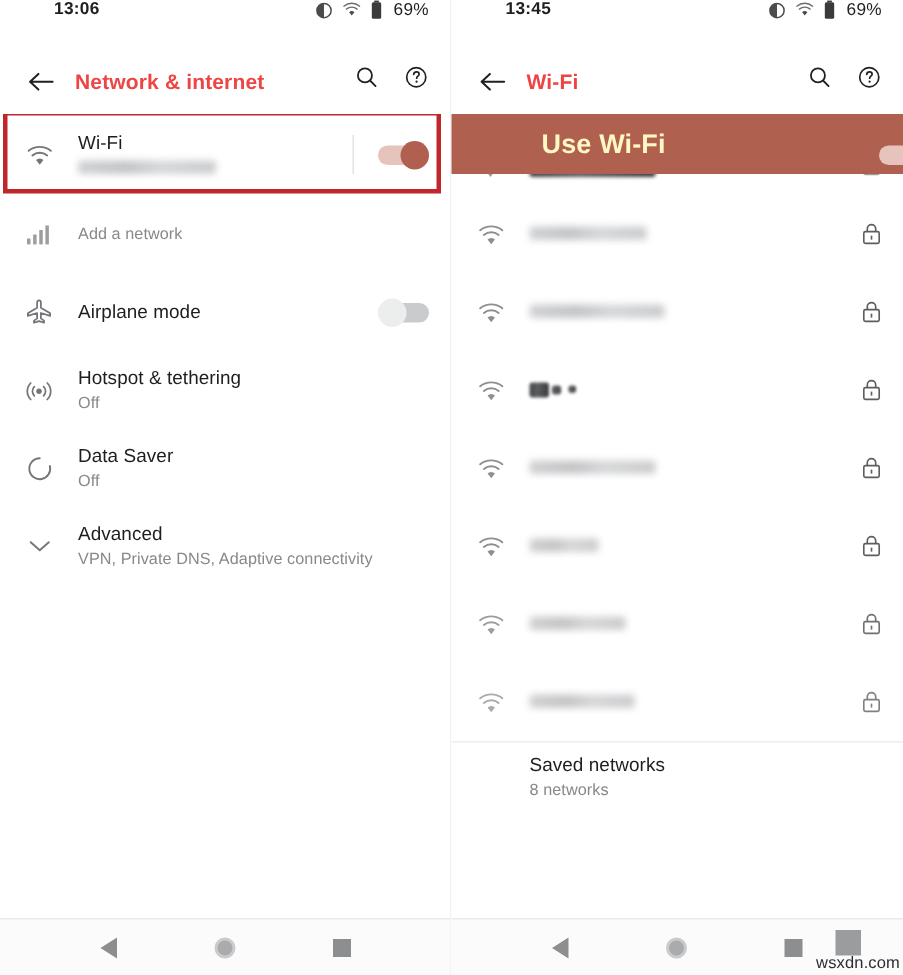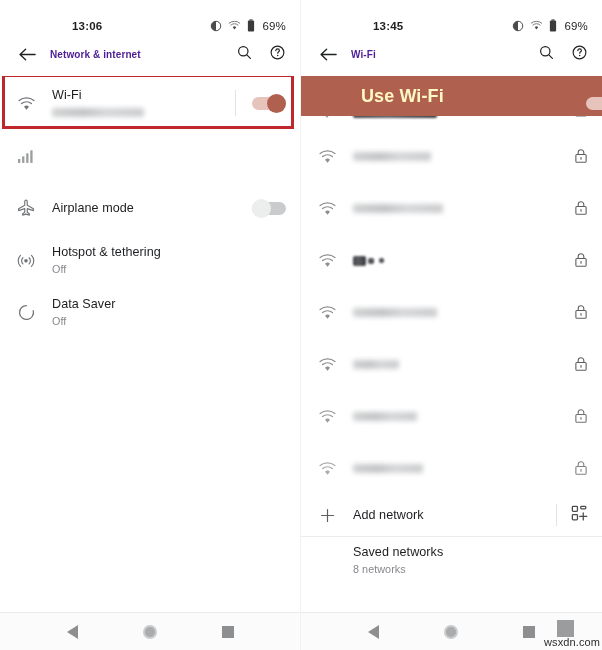--- a/index.html
+++ b/index.html
@@ -15,40 +15,39 @@
     width:301px; height:650px;
     background:#ffffff;
     position:relative;
     display:flex; flex-direction:column;
   }
   .panel.left  { border-right:1px solid #f2f2f2; }
 
   
   .statusbar {
     height:32px; flex:0 0 32px;
-    display:flex; align-items:flex-end;
+    display:flex; align-items:flex-start;
     padding:0 14px 0 0;
     font-size:11.5px; color:#1f1f1f; font-weight:700;
     letter-spacing:.2px;
-    margin-left:36px;
   }
   .sb-clock { margin-left:36px; }
   .sb-right { margin-left:auto; display:flex; align-items:center; gap:6px; }
   .sb-pct { font-size:11.5px; font-weight:400; color:#1f1f1f; margin-left:1px; }
   .sb-ico { display:block; }
 
   
   .appbar {
     height:44px; flex:0 0 44px;
     display:flex; align-items:center;
     padding:0 14px 0 10px;
   }
   .appbar .back { width:34px; display:flex; justify-content:center; }
   .appbar .title {
-    font-size:10px; font-weight:700; color:#4c1d95;
+    font-size:14px; font-weight:700; color:#ef4444;
     letter-spacing:.1px; margin-left:6px; white-space:nowrap;
   }
   .appbar .actions { margin-left:auto; display:flex; align-items:center; gap:16px; }
 
   
   .list { flex:1 1 auto; position:relative; overflow:hidden; }
   .row {
     display:flex; align-items:center;
     padding:0 14px 0 0;
     position:relative;
@@ -246,20 +245,21 @@
       <div class="row row-tall">
         <span class="lead">
           <svg width="18" height="16" viewBox="0 0 20 18">
             <rect x="1" y="12.4" width="2.6" height="4.4" fill="#9b9d9f"></rect>
             <rect x="5.6" y="9.4" width="2.6" height="7.4" fill="#9b9d9f"></rect>
             <rect x="10.2" y="6" width="2.6" height="10.8" fill="#9b9d9f"></rect>
             <rect x="14.8" y="2.6" width="2.6" height="14.2" fill="#9b9d9f"></rect>
           </svg>
         </span>
         <span class="txt">
+          <div class="t2">Add a network</div>
         </span>
       </div>
 
       <div class="row row-tall">
         <span class="lead">
           <svg width="20" height="20" viewBox="0 0 24 24">
             <path d="M12 2.6c.9 0 1.5.8 1.5 1.8v4.2l7.4 4.4v2.1l-7.4-2.3v4.3l2.5 1.8v1.6L12 19.3l-4 1.2v-1.6l2.5-1.8v-4.3L3.1 15.1V13l7.4-4.4V4.4c0-1 .6-1.8 1.5-1.8z" fill="none" stroke="#737578" stroke-width="1.4" stroke-linejoin="round"></path>
           </svg>
         </span>
         <span class="txt">
@@ -292,20 +292,31 @@
           <svg width="19" height="19" viewBox="0 0 24 24">
             <path d="M12 3.2a8.8 8.8 0 108.5 6.5" fill="none" stroke="#737578" stroke-width="1.6" stroke-linecap="round"></path>
           </svg>
         </span>
         <span class="txt">
           <div class="t1">Data Saver</div>
           <div class="t2">Off</div>
         </span>
       </div>
 
+      <div class="row row-tall">
+        <span class="lead">
+          <svg width="19" height="14" viewBox="0 0 24 16">
+            <path d="M4.4 4.8L12 11.6l7.6-6.8" fill="none" stroke="#737578" stroke-width="1.6" stroke-linecap="round" stroke-linejoin="round"></path>
+          </svg>
+        </span>
+        <span class="txt">
+          <div class="t1">Advanced</div>
+          <div class="t2">VPN, Private DNS, Adaptive connectivity</div>
+        </span>
+      </div>
 
       <div class="hl" style="left:2px; top:-2px; width:292px; height:55px;"></div>
     </div>
 
     <div class="navbar">
       <span class="nav-back"></span>
       <span class="nav-home"></span>
       <span class="nav-rec"></span>
     </div>
   </div>
@@ -520,41 +531,20 @@
         </span>
         <span class="trail">
           <svg width="14" height="16" viewBox="0 0 18 20">
             <rect x="2.4" y="8" width="13.2" height="10" rx="1.4" fill="none" stroke="#7e8082" stroke-width="1.4"></rect>
             <path d="M5.4 8V5.6a3.6 3.6 0 017.2 0V8" fill="none" stroke="#7e8082" stroke-width="1.4"></path>
             <rect x="8.3" y="11.4" width="1.4" height="3.4" fill="#7e8082"></rect>
           </svg>
         </span>
       </div>
 
-      <div class="row" style="height:42px;">
-        <span class="lead">
-          <svg width="19" height="19" viewBox="0 0 24 24">
-            <path d="M12 4.4v15.2M4.4 12h15.2" fill="none" stroke="#5c5e60" stroke-width="1.5" stroke-linecap="round"></path>
-          </svg>
-        </span>
-        <span class="txt">
-          <div class="t1">Add network</div>
-        </span>
-        <span class="trail">
-          <span class="vdiv" style="height:22px;margin-right:14px;"></span>
-          <span>
-            <svg width="17" height="17" viewBox="0 0 20 20">
-              <rect x="1.6" y="1.6" width="6" height="6" rx="1" fill="none" stroke="#4a4b4d" stroke-width="1.5"></rect>
-              <rect x="1.6" y="11.4" width="6" height="6" rx="1" fill="none" stroke="#4a4b4d" stroke-width="1.5"></rect>
-              <rect x="11.4" y="1.6" width="6" height="3" rx="1" fill="none" stroke="#4a4b4d" stroke-width="1.5"></rect>
-              <path d="M14.4 9.4v8.2M10.3 13.5h8.2" fill="none" stroke="#4a4b4d" stroke-width="1.5" stroke-linecap="round"></path>
-            </svg>
-          </span>
-        </span>
-      </div>
 
       <div class="sep"></div>
 
 
       <div class="row" style="height:46px;">
         <span class="lead"></span>
         <span class="txt">
           <div class="t1">Saved networks</div>
           <div class="t2">8 networks</div>
         </span>

